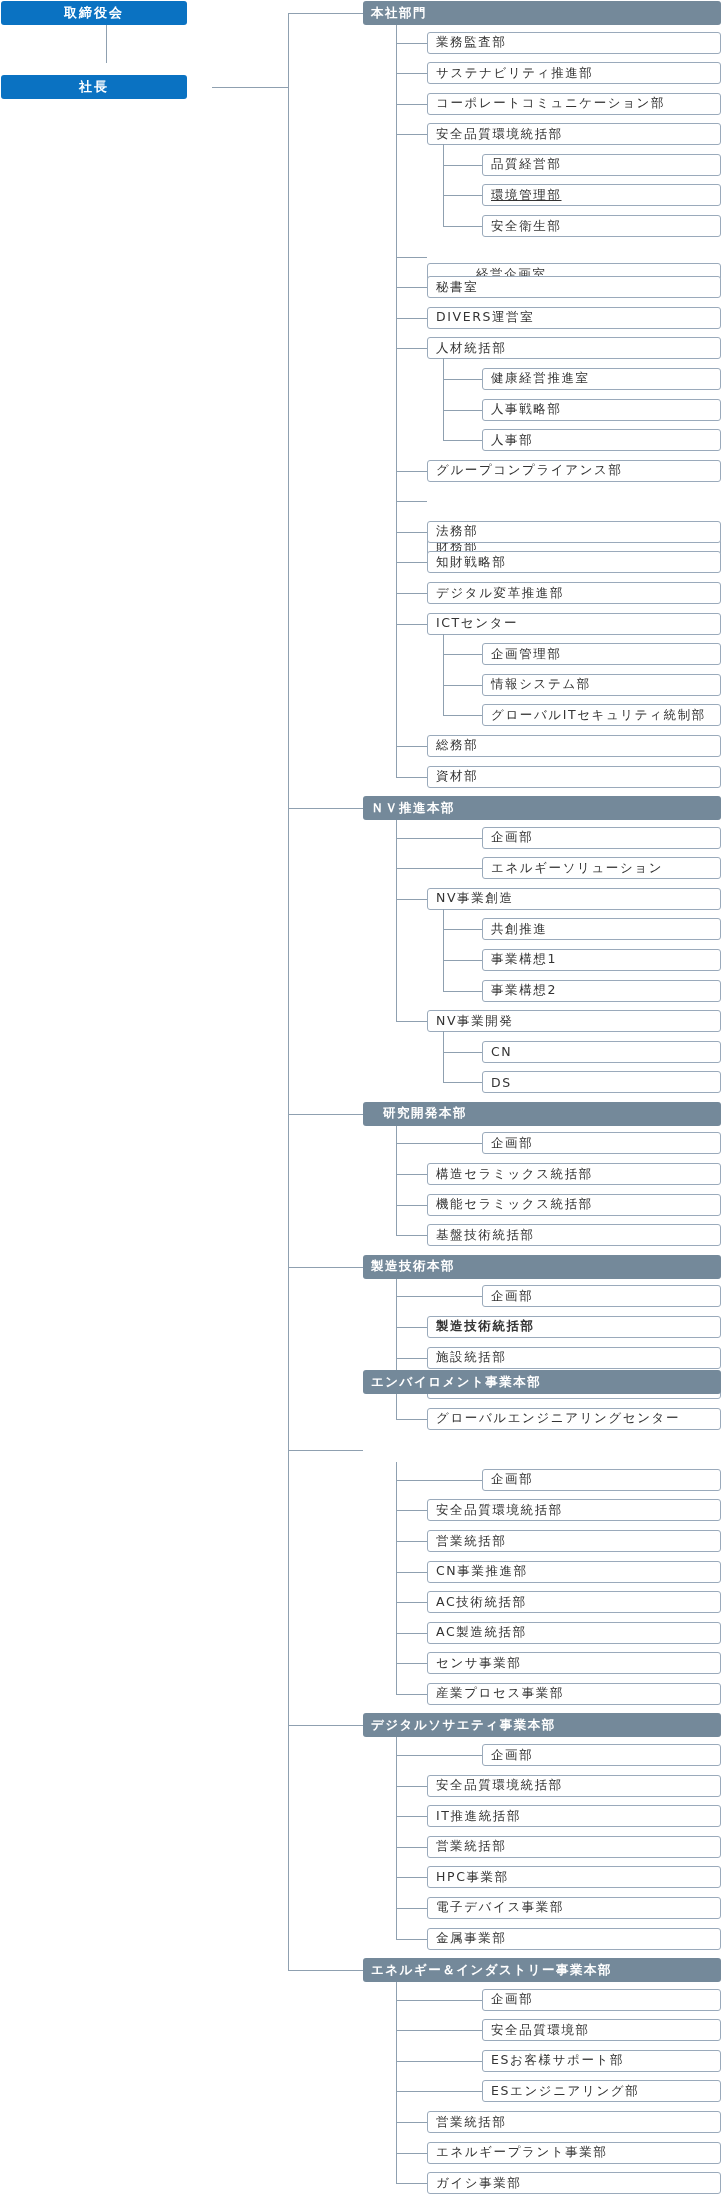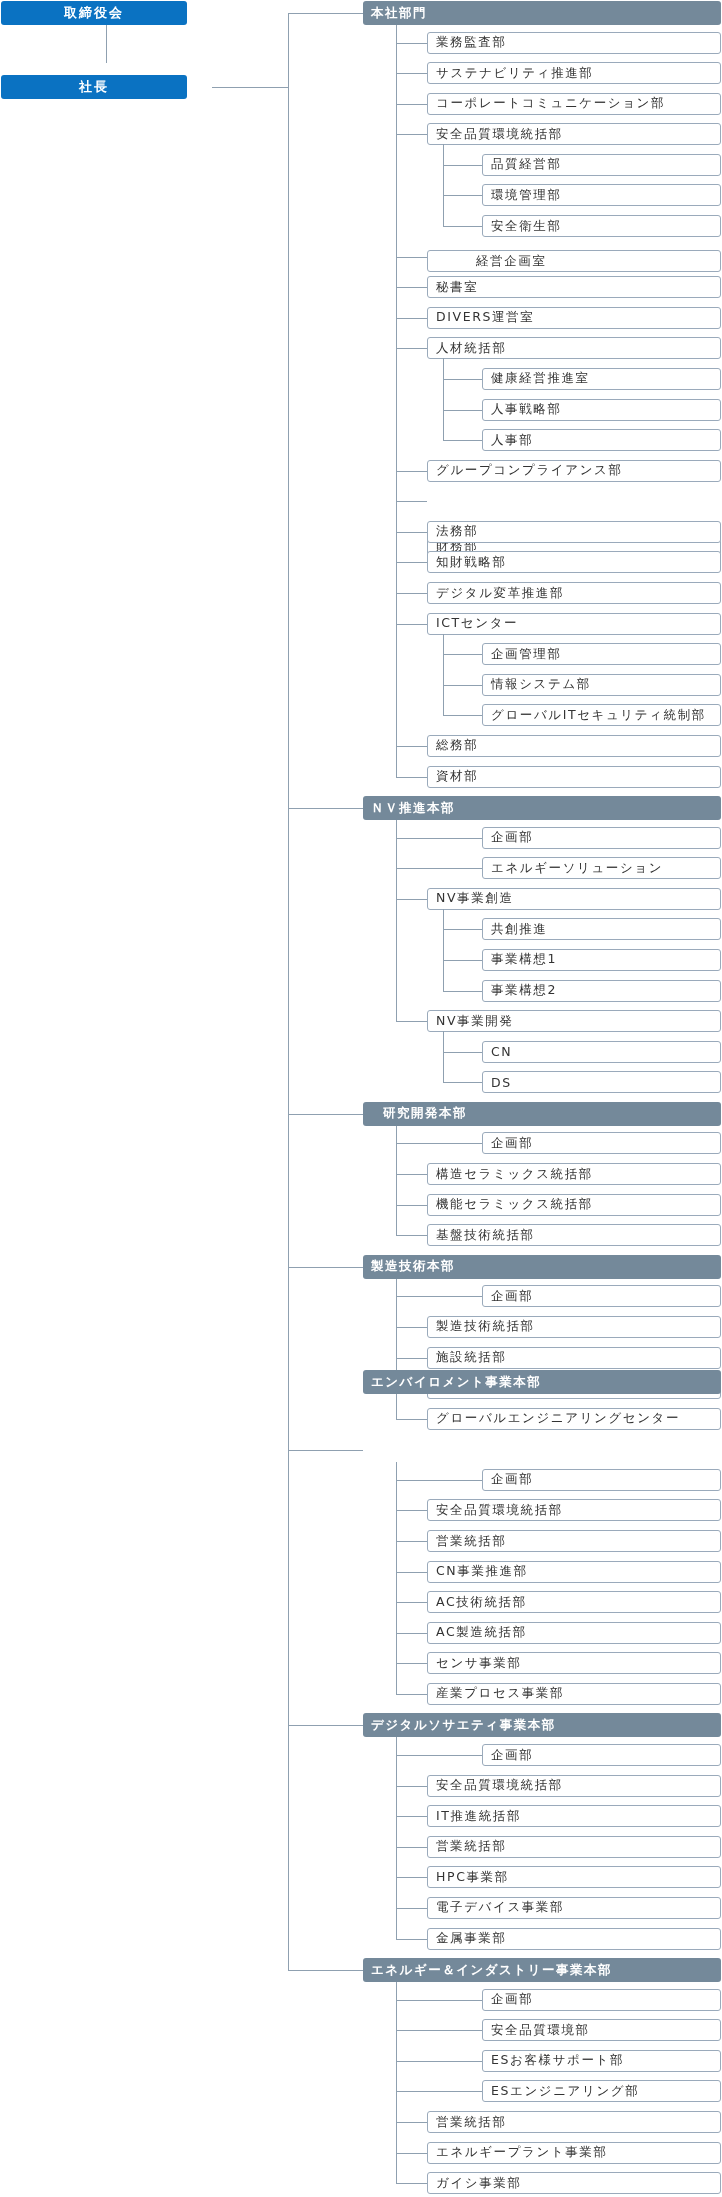--- a/index.html
+++ b/index.html
@@ -31,26 +31,26 @@
     <div class="item l1" style="top:31.58px;">業務監査部</div>
     <div class="line" style="left:396px;top:42.58px;width:31px;height:1px;"></div>
     <div class="item l1" style="top:62.16px;">サステナビリティ推進部</div>
     <div class="line" style="left:396px;top:73.16px;width:31px;height:1px;"></div>
     <div class="item l1" style="top:92.74px;">コーポレートコミュニケーション部</div>
     <div class="line" style="left:396px;top:103.74px;width:31px;height:1px;"></div>
     <div class="item l1" style="top:123.32px;">安全品質環境統括部</div>
     <div class="line" style="left:396px;top:134.32px;width:31px;height:1px;"></div>
     <div class="item l2" style="top:153.89999999999998px;">品質経営部</div>
     <div class="line" style="left:443px;top:164.89999999999998px;width:39px;height:1px;"></div>
-    <div class="item l2" style="top:184.48px;">環境管理部</div>
+    <div class="item l2" style="top:184.48px;text-decoration:underline;">環境管理部</div>
     <div class="line" style="left:443px;top:195.48px;width:39px;height:1px;"></div>
     <div class="item l2" style="top:215.06px;">安全衛生部</div>
     <div class="line" style="left:443px;top:226.06px;width:39px;height:1px;"></div>
     <div class="line" style="left:443px;top:144.32px;width:1px;height:81.74000000000001px;"></div>
-    <div class="item l1" style="top:250px;padding-left:48px;">経営企画室</div>
+    <div class="item l1" style="top:263px;padding-left:48px;">経営企画室</div>
     <div class="line" style="left:396px;top:256.64px;width:31px;height:1px;"></div>
     <div class="item l1" style="top:276.21999999999997px;">秘書室</div>
     <div class="line" style="left:396px;top:287.21999999999997px;width:31px;height:1px;"></div>
     <div class="item l1" style="top:306.79999999999995px;">DIVERS運営室</div>
     <div class="line" style="left:396px;top:317.79999999999995px;width:31px;height:1px;"></div>
     <div class="item l1" style="top:337.38px;">人材統括部</div>
     <div class="line" style="left:396px;top:348.38px;width:31px;height:1px;"></div>
     <div class="item l2" style="top:367.96px;">健康経営推進室</div>
     <div class="line" style="left:443px;top:378.96px;width:39px;height:1px;"></div>
     <div class="item l2" style="top:398.53999999999996px;">人事戦略部</div>
@@ -113,21 +113,21 @@
     <div class="line" style="left:396px;top:1174.04px;width:31px;height:1px;"></div>
     <div class="item l1" style="top:1193.62px;">機能セラミックス統括部</div>
     <div class="line" style="left:396px;top:1204.62px;width:31px;height:1px;"></div>
     <div class="item l1" style="top:1224.1999999999998px;">基盤技術統括部</div>
     <div class="line" style="left:396px;top:1235.1999999999998px;width:31px;height:1px;"></div>
     <div class="line" style="left:396px;top:1125.8799999999999px;width:1px;height:109.31999999999994px;"></div>
     <div class="hdr" style="top:1254.78px;">製造技術本部</div>
     <div class="line" style="left:288px;top:1266.78px;width:75px;height:1px;"></div>
     <div class="item l2" style="top:1285.36px;">企画部</div>
     <div class="line" style="left:396px;top:1296.36px;width:86px;height:1px;"></div>
-    <div class="item l1" style="top:1315.9399999999998px;">製造技術統括部</div>
+    <div class="item l1" style="top:1315.9399999999998px;font-weight:bold;">製造技術統括部</div>
     <div class="line" style="left:396px;top:1326.9399999999998px;width:31px;height:1px;"></div>
     <div class="item l1" style="top:1346.52px;">施設統括部</div>
     <div class="line" style="left:396px;top:1357.52px;width:31px;height:1px;"></div>
     <div class="item l1" style="top:1377.1px;">モノづくりシステム統括部</div>
     <div class="line" style="left:396px;top:1388.1px;width:31px;height:1px;"></div>
     <div class="item l1" style="top:1407.6799999999998px;">グローバルエンジニアリングセンター</div>
     <div class="line" style="left:396px;top:1418.6799999999998px;width:31px;height:1px;"></div>
     <div class="line" style="left:396px;top:1278.78px;width:1px;height:139.89999999999986px;"></div>
     <div class="hdr" style="top:1370px;">エンバイロメント事業本部</div>
     <div class="line" style="left:288px;top:1450.26px;width:75px;height:1px;"></div>

